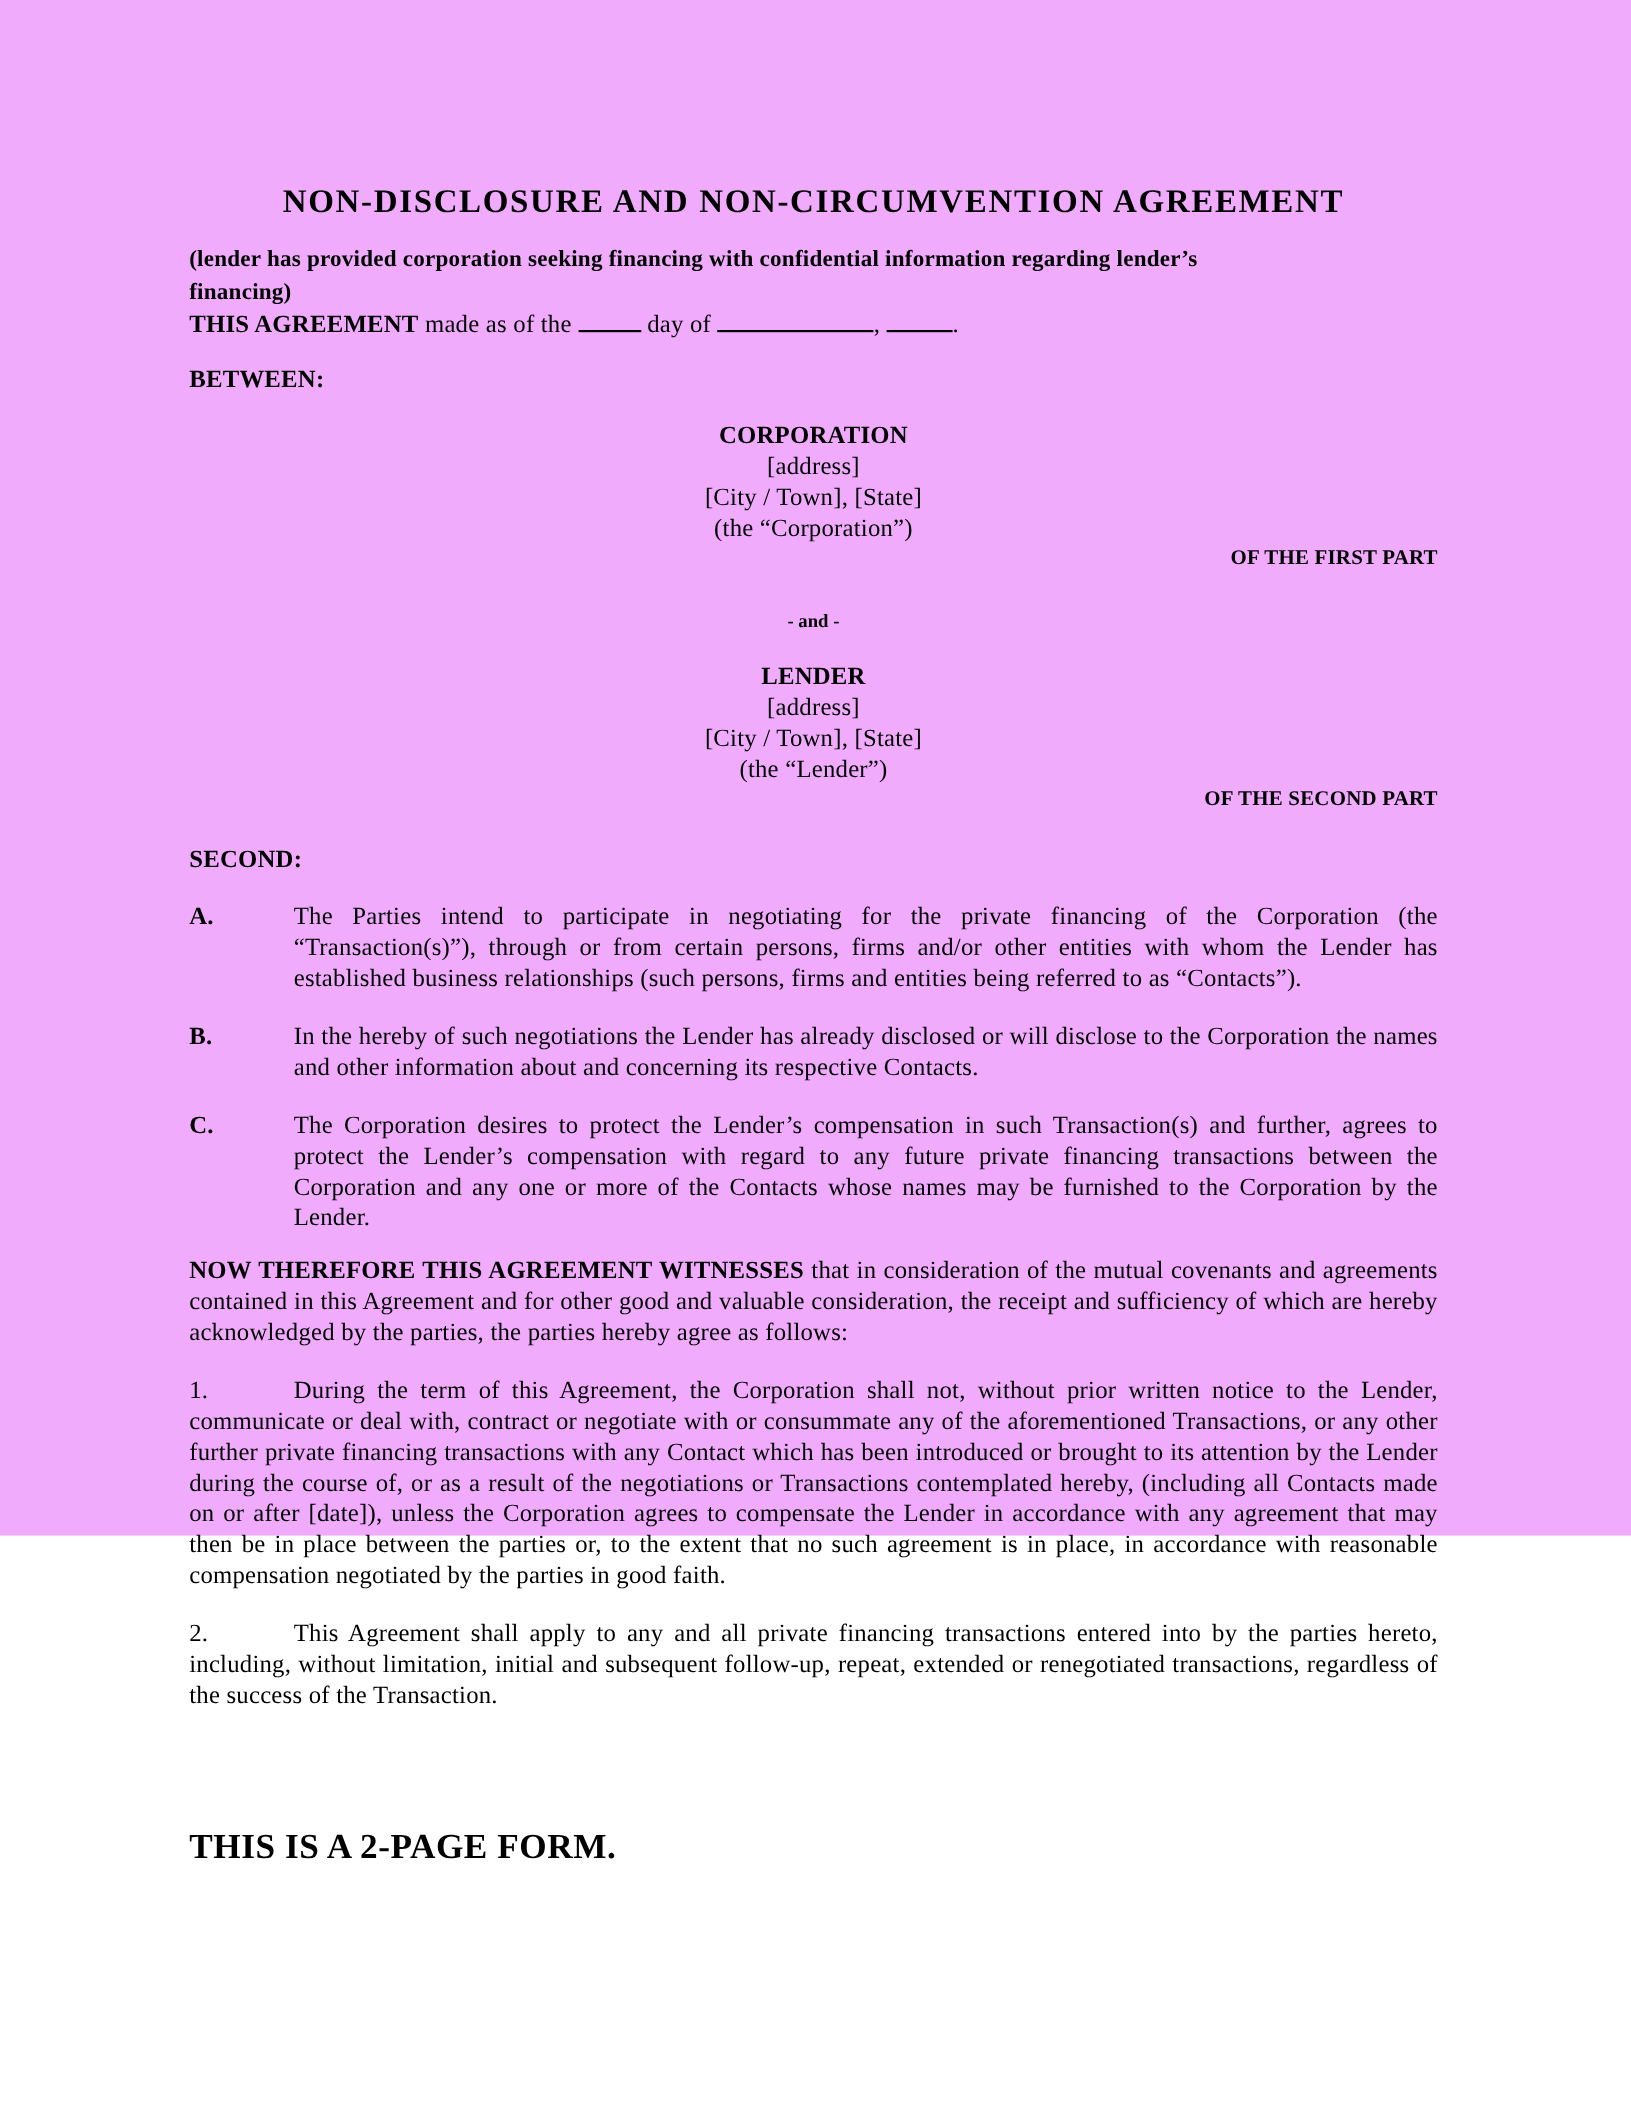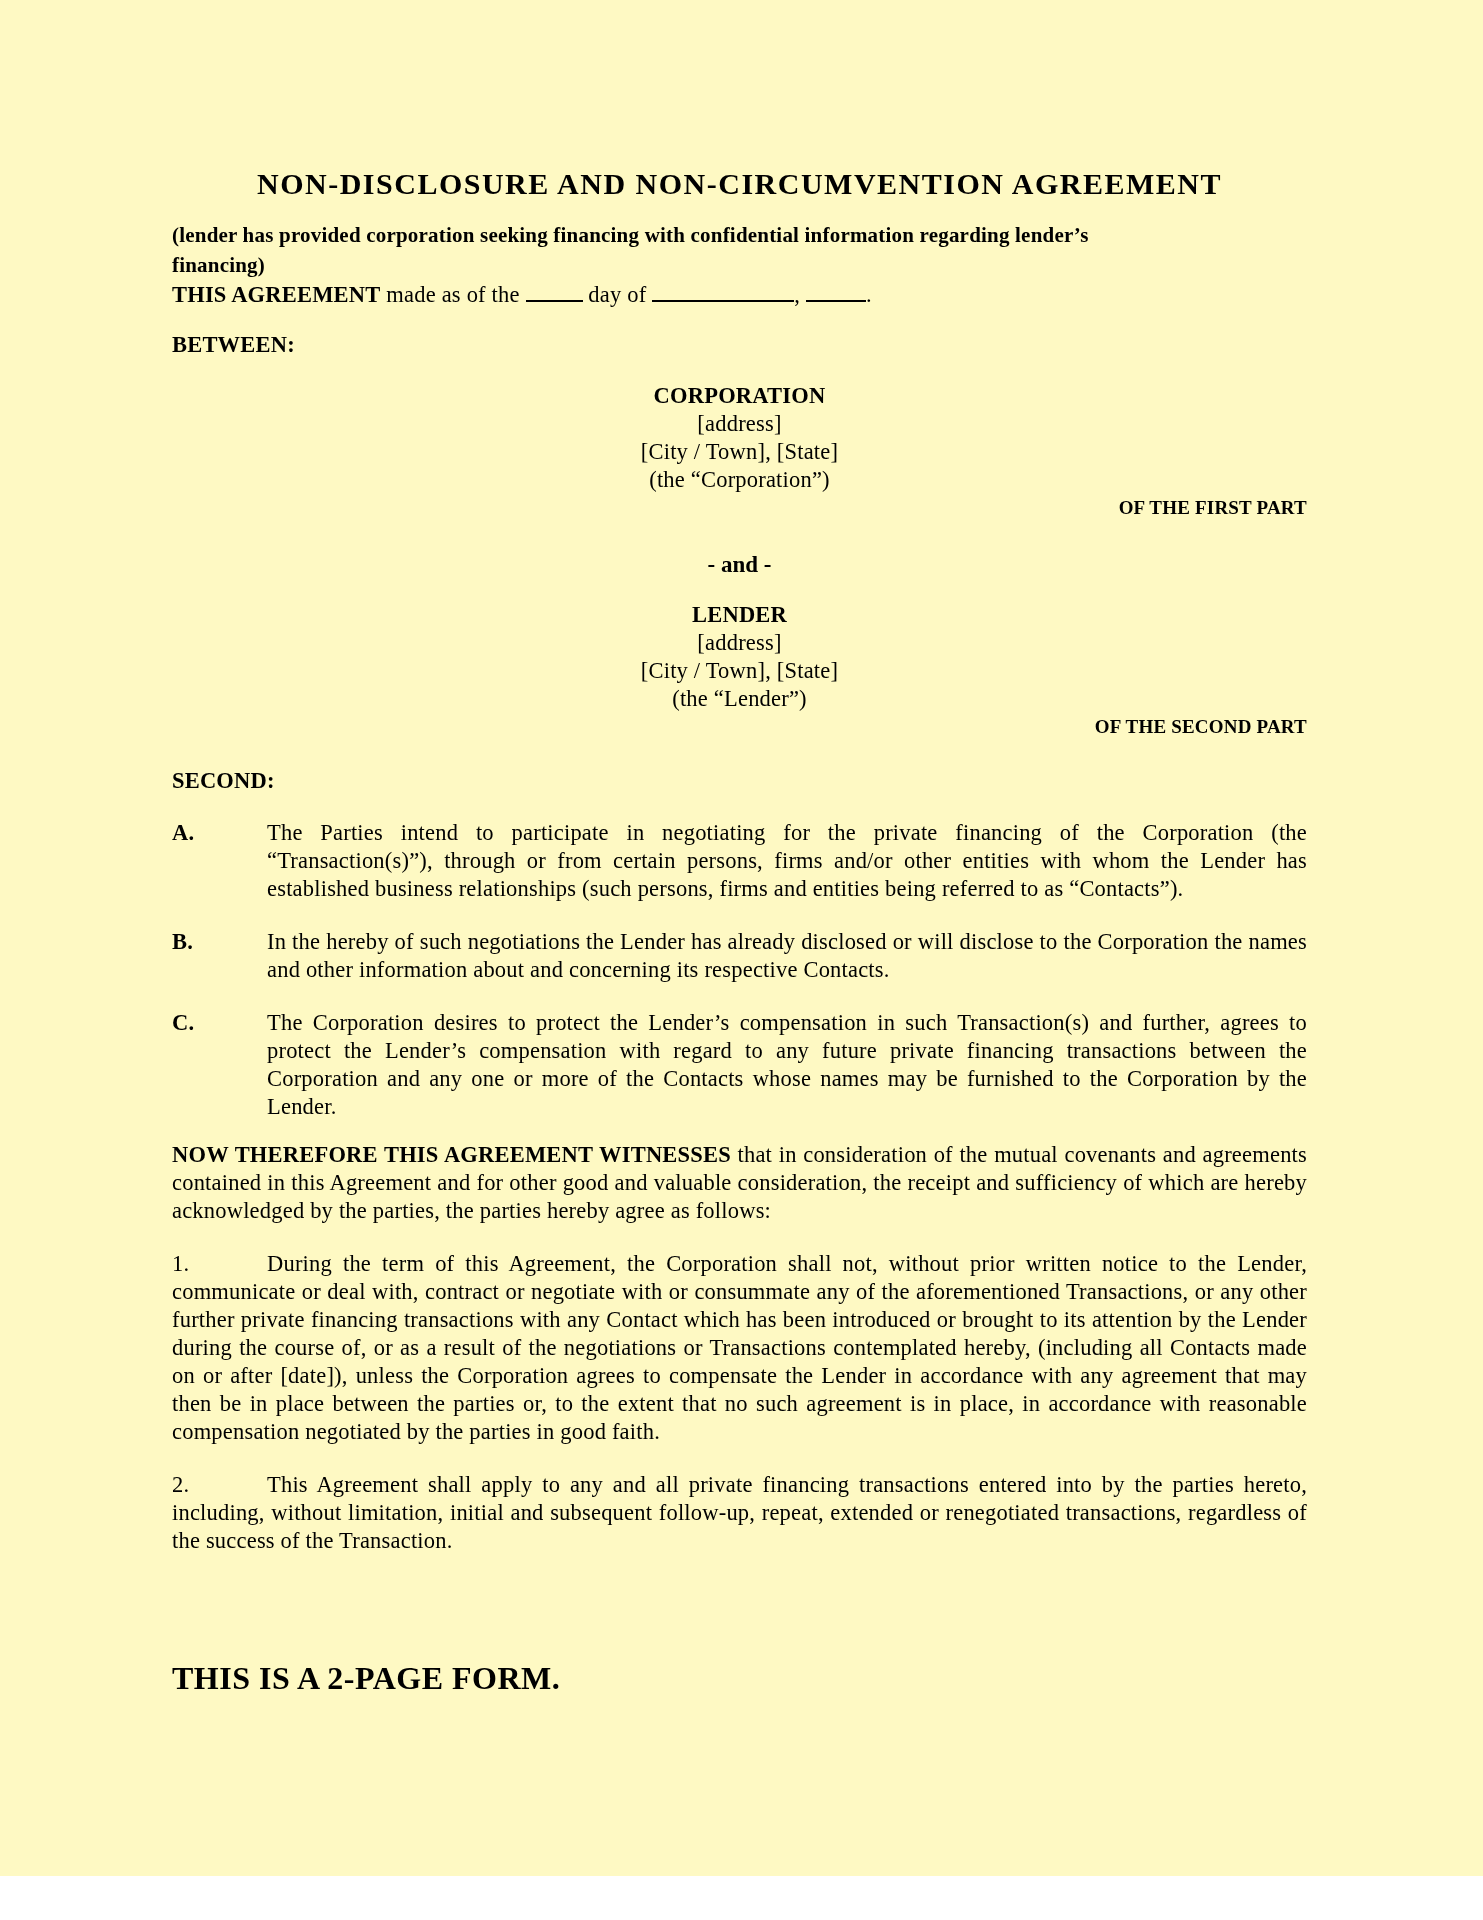--- a/index.html
+++ b/index.html
@@ -10,23 +10,23 @@
   body {
     width: 1483px;
     height: 1920px;
     color: #000000;
     font-family: "Liberation Serif", "DejaVu Serif", serif;
   }
   .page {
     position: relative;
     box-sizing: border-box;
     width: 1483px;
-    height: 1876px;
+    height: 1396px;
     padding: 166px 176px 0 172px;
-    background: #fef9c3;
+    background: #f0abfc;
   }
   .doc-title {
     margin: 0 0 18px 0;
     font-size: 30px;
     font-weight: bold;
     text-align: center;
     letter-spacing: 1.5px;
     line-height: 36px;
     white-space: nowrap;
   }
@@ -68,21 +68,21 @@
   .part-label {
     text-align: right;
     font-size: 19px;
     font-weight: bold;
     line-height: 28px;
     letter-spacing: 0.2px;
   }
   .and-separator {
     margin-top: 29px;
     text-align: center;
-    font-size: 23px;
+    font-size: 17px;
     font-weight: bold;
     line-height: 28px;
   }
   .party-block.second { margin-top: 22px; }
   .whereas-label {
     margin-top: 27px;
     font-size: 22.5px;
     font-weight: bold;
     letter-spacing: 0.2px;
   }

